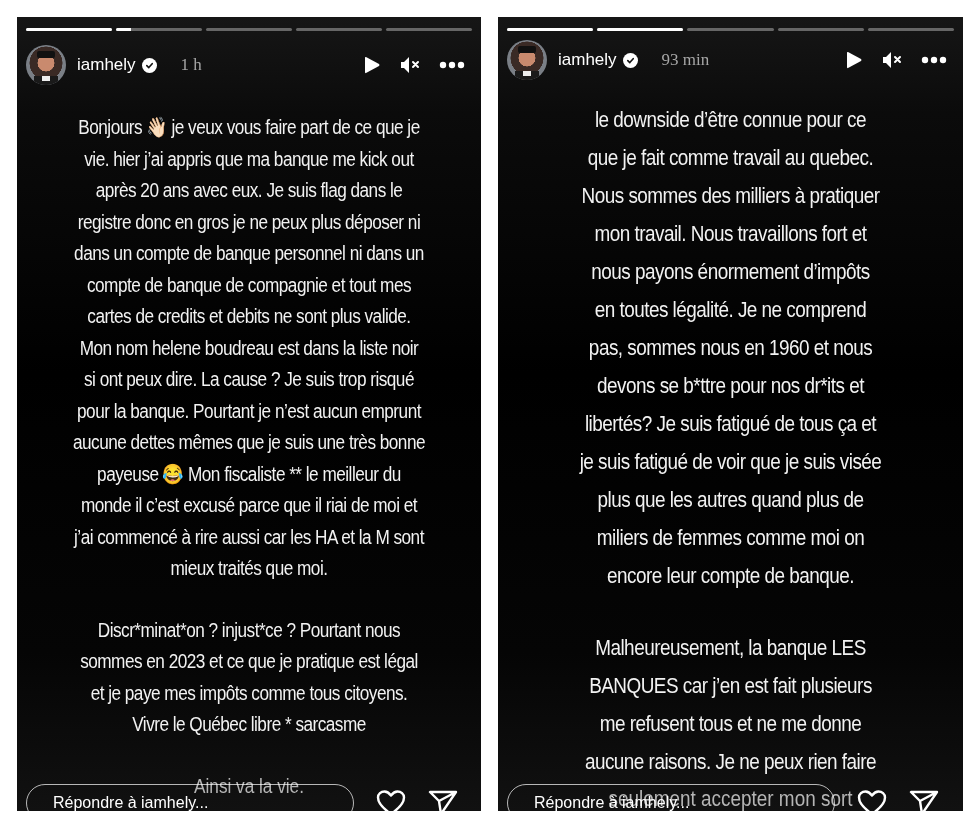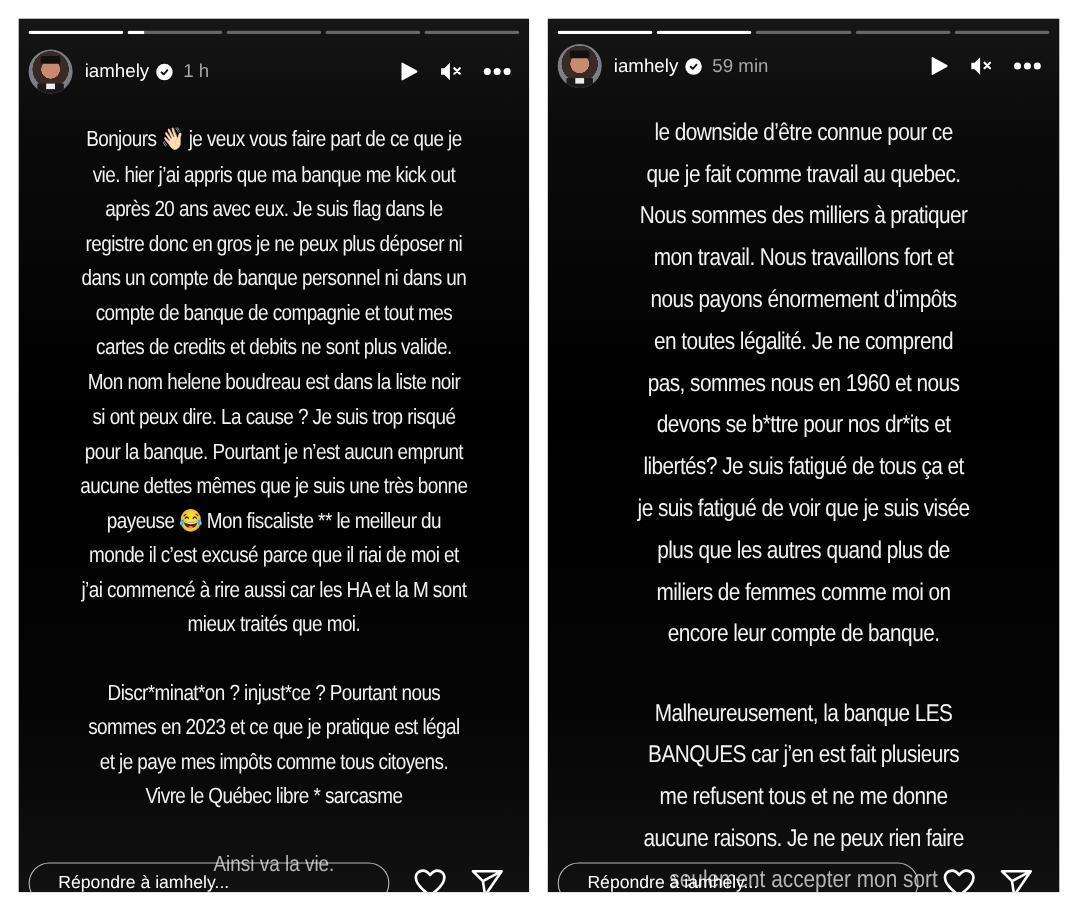--- a/index.html
+++ b/index.html
@@ -34,21 +34,21 @@
     }
     .avatar .cap { position: absolute; top: 6px; left: 11px; width: 18px; height: 7px; background: #111; border-radius: 2px; }
     .avatar .collar { position: absolute; bottom: 0; left: 8px; width: 24px; height: 9px; background: #1a1a1a; }
     .avatar .collar::after { content: ""; position: absolute; top: 0; left: 8px; width: 8px; height: 5px; background: #eee; }
 
     .username { color: #ffffff; font-size: 17px; margin-left: 11px; }
     .verified {
       width: 15px; height: 15px; margin-left: 6px; border-radius: 50%;
       background: #ffffff; display: inline-flex; align-items: center; justify-content: center;
     }
-    .time { color: #a6a6a6; font-size: 17px; margin-left: 10px; }
+    .time { color: #a6a6a6; font-size: 17px; margin-left: 24px; font-family: Liberation Serif, serif; }
     .spacer { flex: 1; }
     .hicon { display: inline-flex; align-items: center; justify-content: center; margin-left: 18px; }
 
     .content {
       position: absolute; left: 0; right: 0;
       color: #f2f2f2;
       font-family: "Liberation Sans", sans-serif;
       font-stretch: condensed;
       text-align: center;
       font-size: 20px;
@@ -181,21 +181,21 @@
     <div class="avatar">
         <div class="cap"></div>
         <div class="collar"></div>
       </div>
     <span class="username">iamhely</span>
     <span class="verified">
       <svg width="9" height="9" viewBox="0 0 10 10">
           <path d="M2 5.2 L4.2 7.3 L8 3" stroke="#111" stroke-width="1.8" fill="none" stroke-linecap="round" stroke-linejoin="round"></path>
         </svg>
     </span>
-    <span class="time">59 min</span>
+    <span class="time">93 min</span>
     <span class="spacer"></span>
     <span class="hicon">
       <svg width="18" height="20" viewBox="0 0 18 20">
           <path d="M3 2 Q2 1.5 2 3 V17 Q2 18.5 3 18 L16 11 Q17 10 16 9 Z" fill="#fff"></path>
         </svg>
     </span>
     <span class="hicon">
       <svg width="22" height="20" viewBox="0 0 22 20">
           <path d="M2 7 H5 L10 2 V18 L5 13 H2 Z" fill="#fff"></path>
           <path d="M14 7 L19 12 M19 7 L14 12" stroke="#fff" stroke-width="2" stroke-linecap="round"></path>

